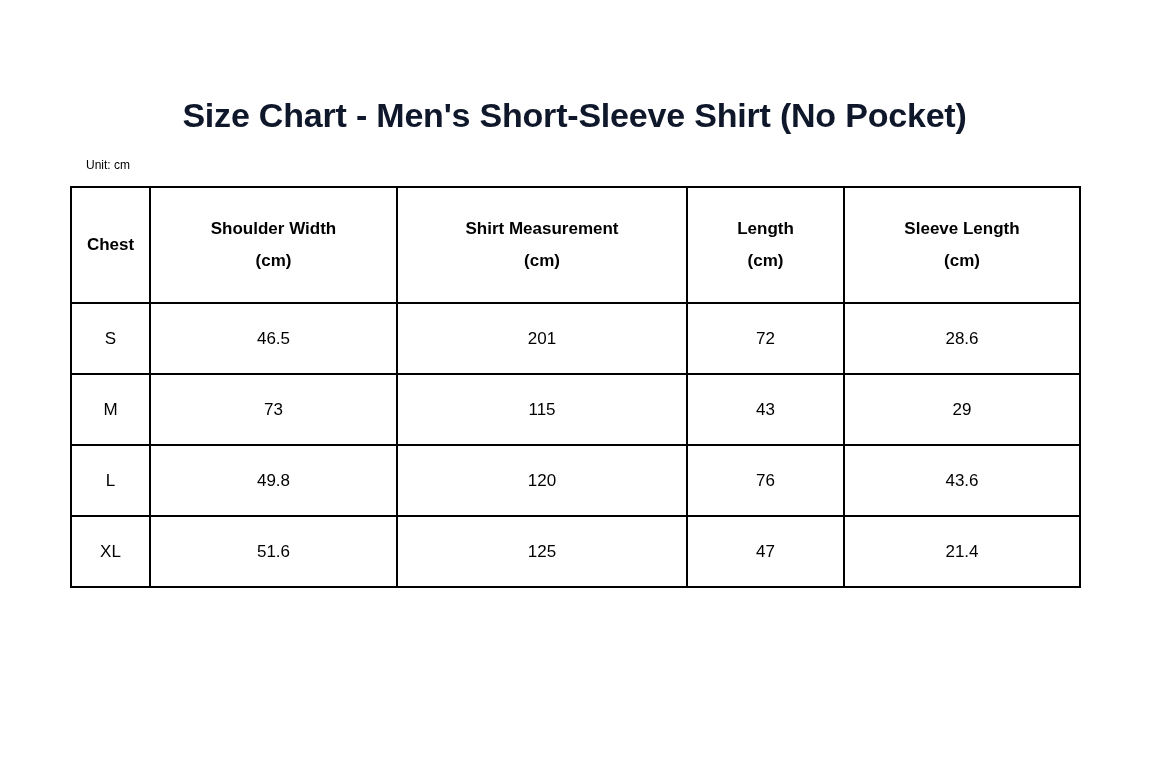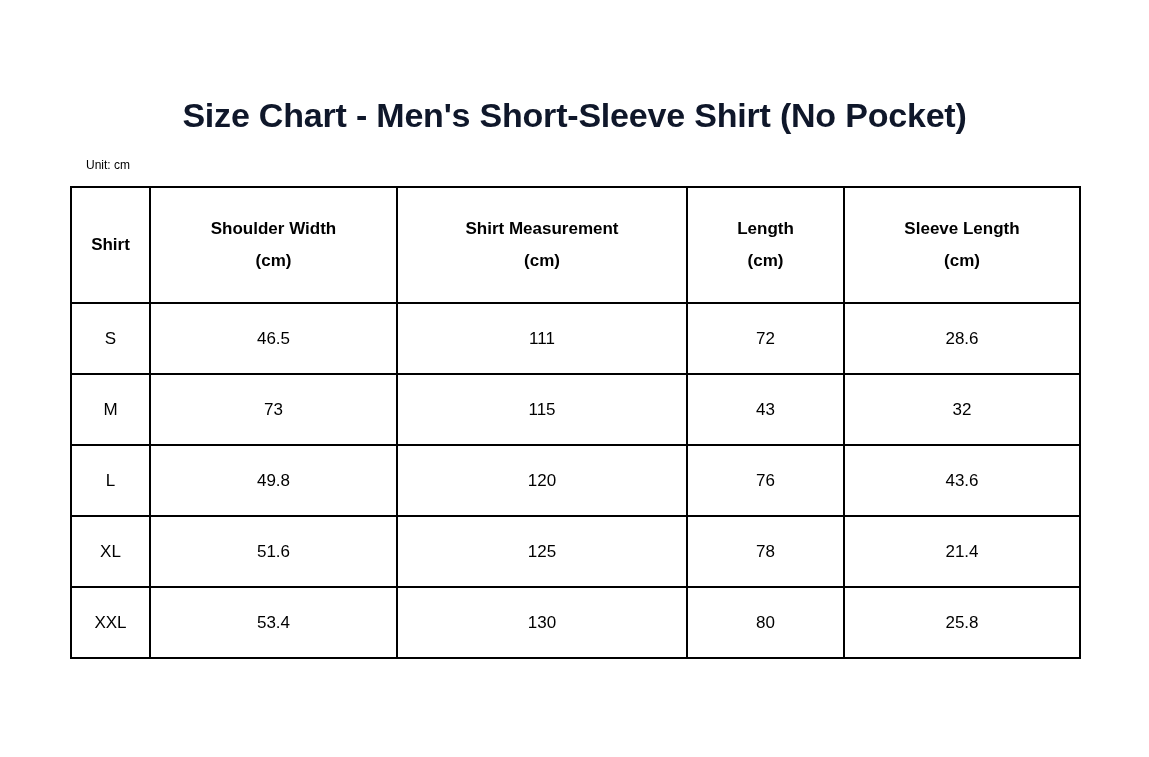--- a/index.html
+++ b/index.html
@@ -96,21 +96,21 @@
     <colgroup>
       <col class="c0">
       <col class="c1">
       <col class="c2">
       <col class="c3">
       <col class="c4">
     </colgroup>
     <thead>
       <tr>
         <th>
-          <span class="hdr-main">Shirt</span>
+          <span class="hdr-main">Chest</span>
         </th>
         <th>
           <span class="hdr-main">Shoulder Width</span>
           <span class="hdr-sub">(cm)</span>
         </th>
         <th>
           <span class="hdr-main">Shirt Measurement</span>
           <span class="hdr-sub">(cm)</span>
         </th>
         <th>
@@ -120,48 +120,41 @@
         <th>
           <span class="hdr-main">Sleeve Length</span>
           <span class="hdr-sub">(cm)</span>
         </th>
       </tr>
     </thead>
     <tbody>
       <tr>
         <td class="size-cell">S</td>
         <td>46.5</td>
-        <td>111</td>
+        <td>201</td>
         <td>72</td>
         <td>28.6</td>
       </tr>
       <tr>
         <td class="size-cell">M</td>
         <td>73</td>
         <td>115</td>
         <td>43</td>
-        <td>32</td>
+        <td>29</td>
       </tr>
       <tr>
         <td class="size-cell">L</td>
         <td>49.8</td>
         <td>120</td>
         <td>76</td>
         <td>43.6</td>
       </tr>
       <tr>
         <td class="size-cell">XL</td>
         <td>51.6</td>
         <td>125</td>
-        <td>78</td>
+        <td>47</td>
         <td>21.4</td>
-      </tr>
-      <tr>
-        <td class="size-cell">XXL</td>
-        <td>53.4</td>
-        <td>130</td>
-        <td>80</td>
-        <td>25.8</td>
       </tr>
     </tbody>
   </table>
 
 </div>
 
 </body></html>

